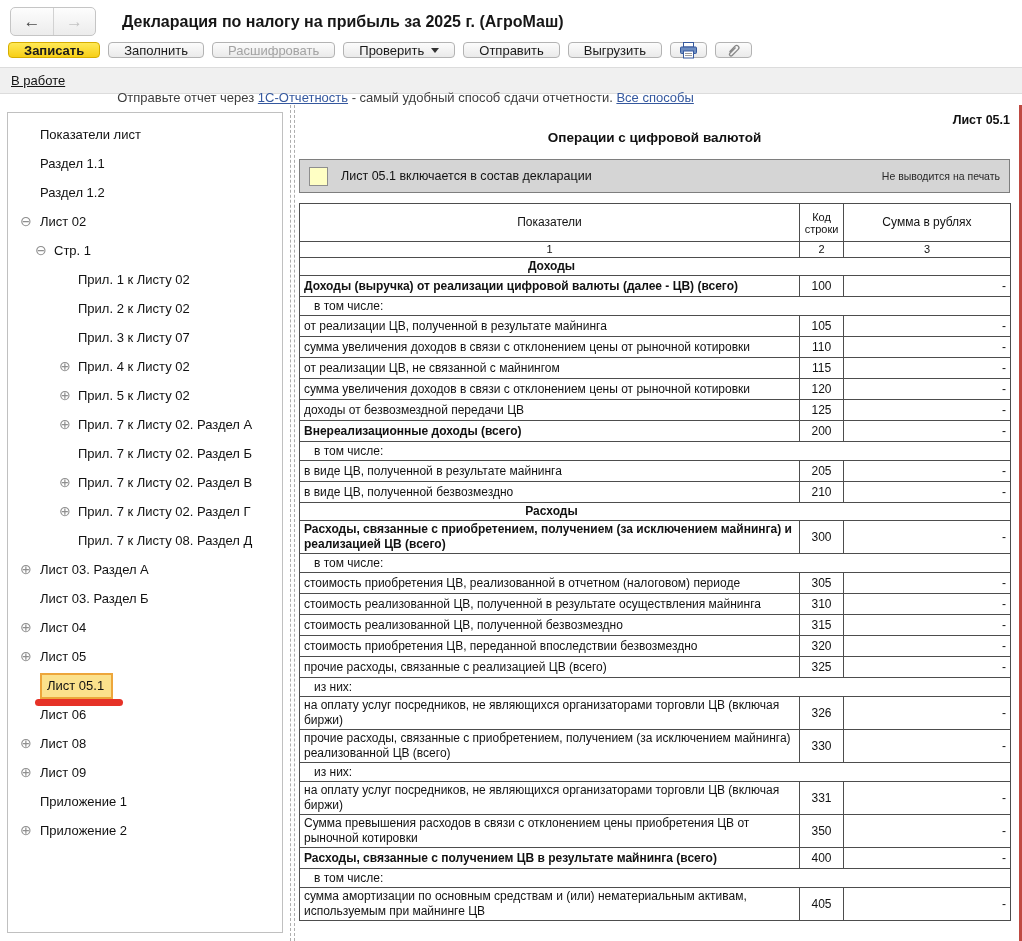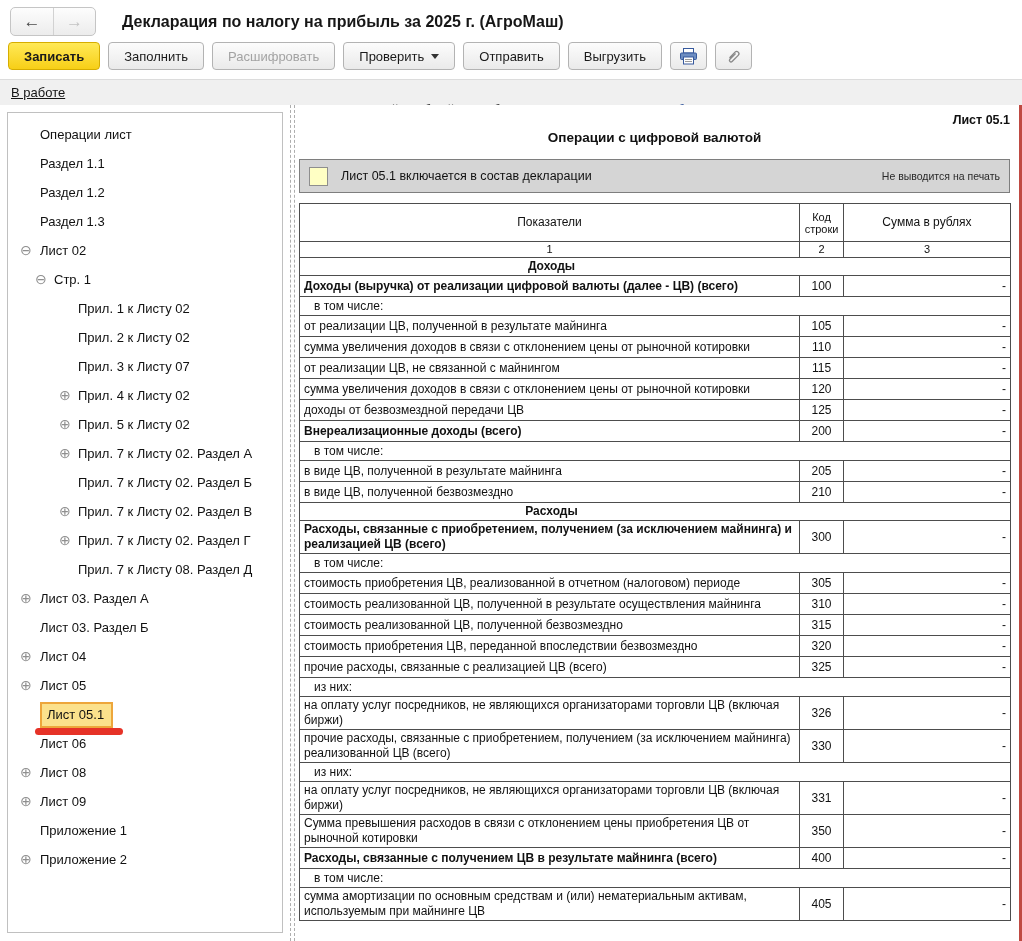--- a/index.html
+++ b/index.html
@@ -11,21 +11,21 @@
   .nav-group { display:inline-flex; border:1px solid #c5c5c5; border-radius:5px;
     background:linear-gradient(#fdfdfd,#ececec); overflow:hidden; }
   .nav-btn { width:42px; height:27px; display:flex; align-items:center; justify-content:center;
     font-size:17px; font-weight:700; cursor:pointer; background:transparent; border:none; }
   .nav-btn.back { color:#4a4a4a; }
   .nav-btn.fwd  { color:#c3c3c3; border-left:1px solid #d2d2d2; }
   .page-title { margin-left:26px; font-size:16px; font-weight:700; color:#161616; }
 
   
   .toolbar { display:flex; align-items:center; gap:8px; padding:3px 8px 9px; }
-  .btn { height:28px; padding:0 15px; border:1px solid #b3b3b3; border-radius:4px;
+  .btn { height:16px; padding:0 15px; border:1px solid #b3b3b3; border-radius:4px;
     background:linear-gradient(#fcfcfc,#eaeaea); font-size:13px; color:#1a1a1a;
     display:inline-flex; align-items:center; gap:7px; cursor:pointer;
     font-family:"Liberation Sans", sans-serif; }
   .btn.primary { background:linear-gradient(#ffe957,#f7cf17); border-color:#d6ad00; font-weight:700; }
   .btn.disabled { color:#a3a3a3; }
   .icon-btn { width:37px; padding:0; justify-content:center; }
   .caret { width:0; height:0; border-left:4px solid transparent; border-right:4px solid transparent;
     border-top:5px solid #333; display:inline-block; }
 
   
@@ -130,24 +130,23 @@
   <span class="info-msg">
     <span>Отправьте отчет через</span>
     <a class="blue-link">1С-Отчетность</a>
     <span>- самый удобный способ сдачи отчетности.</span>
     <a class="blue-link">Все способы</a>
   </span>
 </div>
 
 <div class="workspace">
   <div class="sidebar" id="sidebar">
-      <div class="tree-item lvl0"><span class="lbl">Операции лист</span></div>
+      <div class="tree-item lvl0"><span class="lbl">Показатели лист</span></div>
       <div class="tree-item lvl0"><span class="lbl">Раздел 1.1</span></div>
       <div class="tree-item lvl0"><span class="lbl">Раздел 1.2</span></div>
-      <div class="tree-item lvl0"><span class="lbl">Раздел 1.3</span></div>
       <div class="tree-item lvl0"><span class="toggle">⊖</span><span class="lbl">Лист 02</span></div>
       <div class="tree-item lvl1"><span class="toggle">⊖</span><span class="lbl">Стр. 1</span></div>
       <div class="tree-item lvl2"><span class="lbl">Прил. 1 к Листу 02</span></div>
       <div class="tree-item lvl2"><span class="lbl">Прил. 2 к Листу 02</span></div>
       <div class="tree-item lvl2"><span class="lbl">Прил. 3 к Листу 07</span></div>
       <div class="tree-item lvl2"><span class="toggle">⊕</span><span class="lbl">Прил. 4 к Листу 02</span></div>
       <div class="tree-item lvl2"><span class="toggle">⊕</span><span class="lbl">Прил. 5 к Листу 02</span></div>
       <div class="tree-item lvl2"><span class="toggle">⊕</span><span class="lbl">Прил. 7 к Листу 02. Раздел А</span></div>
       <div class="tree-item lvl2"><span class="lbl">Прил. 7 к Листу 02. Раздел Б</span></div>
       <div class="tree-item lvl2"><span class="toggle">⊕</span><span class="lbl">Прил. 7 к Листу 02. Раздел В</span></div>

